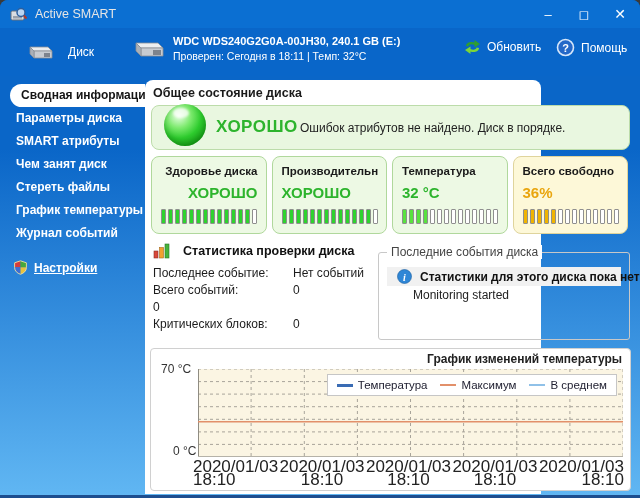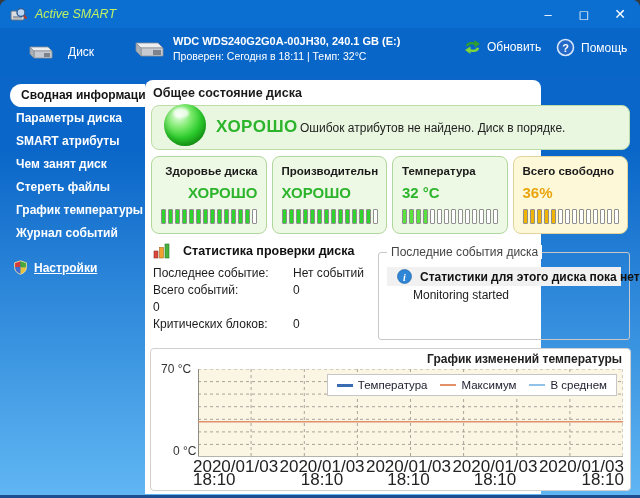--- a/index.html
+++ b/index.html
@@ -6,21 +6,21 @@
   .window{
     position:relative;width:640px;height:498px;overflow:hidden;
     font-family:"Liberation Sans",sans-serif;
     border-radius:8px 8px 0 0;
     background:linear-gradient(#0a66c8 30%,#61b7f3);
   }
   .window::after{content:'';position:absolute;left:0;right:0;bottom:0;height:3px;background:#1d4e8f;}
   
   .titlebar{position:absolute;left:0;top:0;width:640px;height:28px;background:#0b6fd2;display:flex;align-items:center;}
   .app-icon{margin-left:10px;width:17px;height:17px;}
-  .app-title{color:#bef264;font-size:12.5px;margin-left:8px;font-style:italic;}
+  .app-title{color:#e5e5e5;font-size:12.5px;margin-left:8px;}
   .win-btn{position:absolute;top:0;height:28px;width:32px;color:#fff;display:flex;align-items:center;justify-content:center;font-size:13px;cursor:default;}
   .btn-min{left:532px;} .btn-max{left:568px;} .btn-close{left:604px;font-size:14px;}
   
   .toolbar{position:absolute;left:0;top:28px;width:640px;height:48px;background:#0966c9;color:#fff;}
   .tb-disk{position:absolute;left:26px;top:8px;display:flex;align-items:center;gap:14px;height:32px;}
   .tb-disk-label{font-size:12px;}
   .tb-drive{position:absolute;left:131px;top:6px;display:flex;align-items:center;gap:8px;}
   .drive-line1{font-size:11px;font-weight:bold;line-height:15px;}
   .drive-line2{font-size:10.5px;line-height:14px;}
   .tb-refresh{position:absolute;left:464px;top:12px;display:flex;align-items:center;gap:6px;font-size:12px;}

